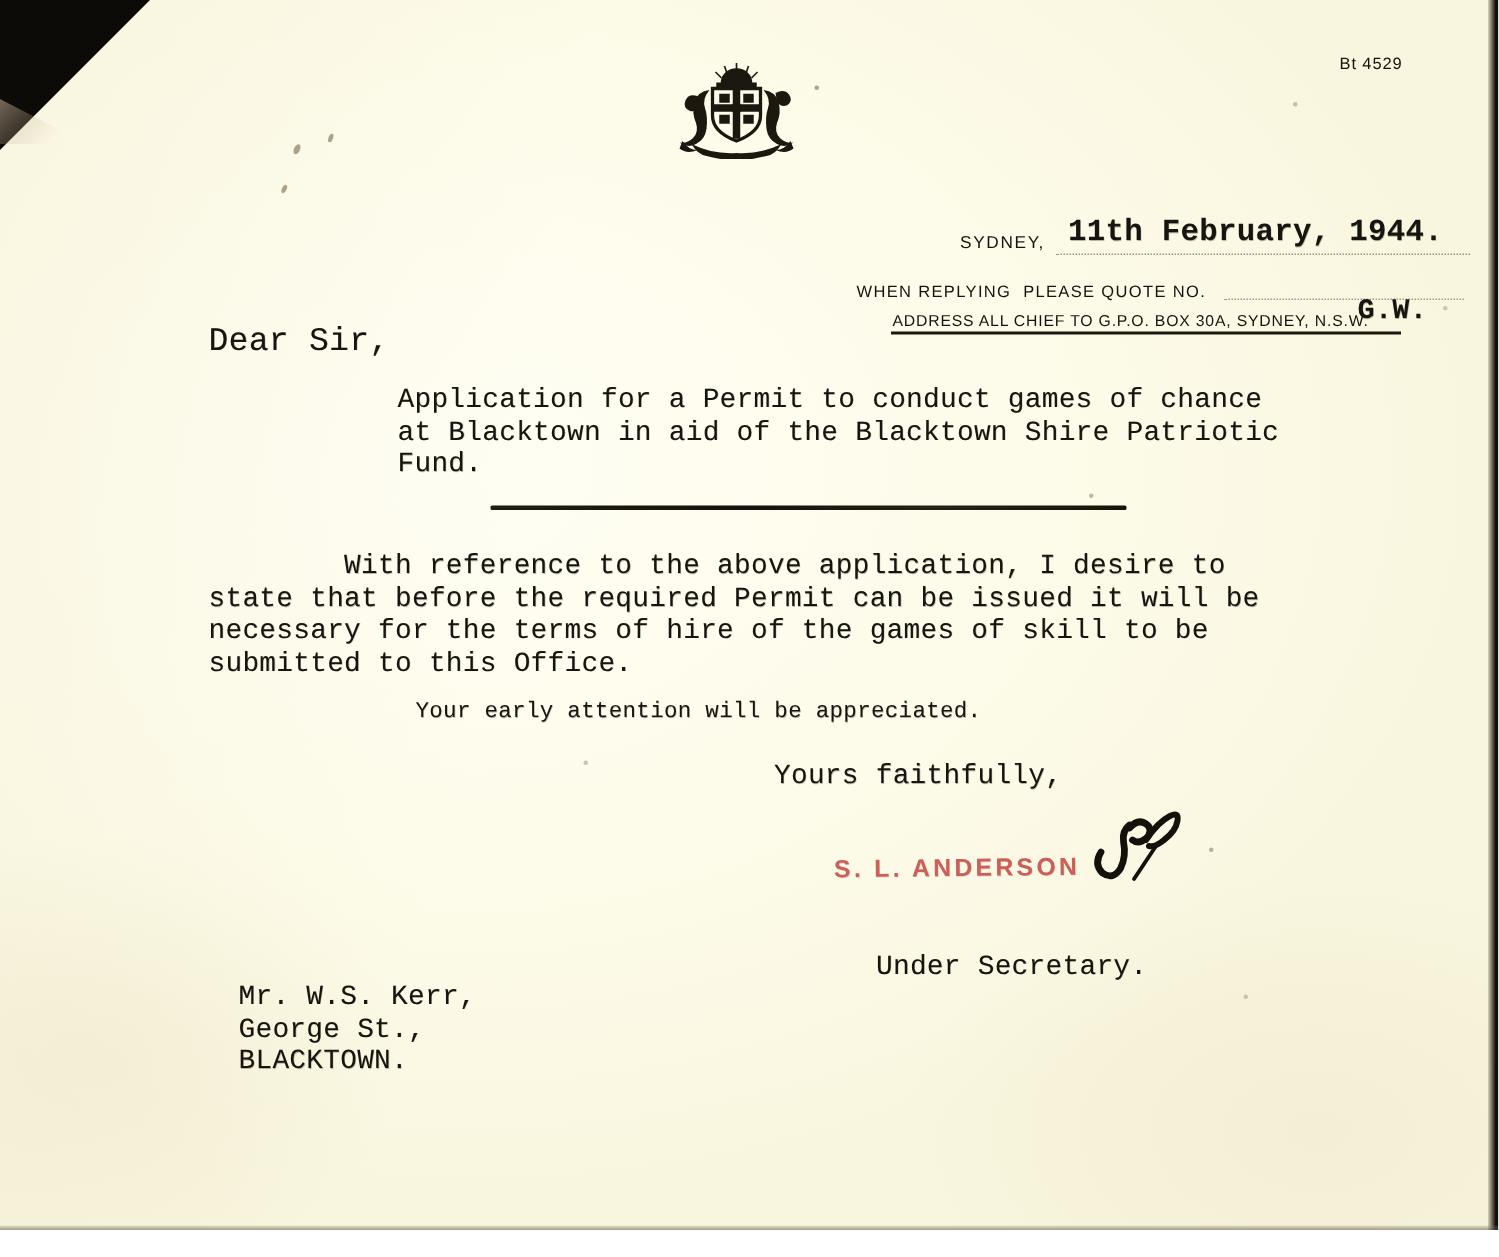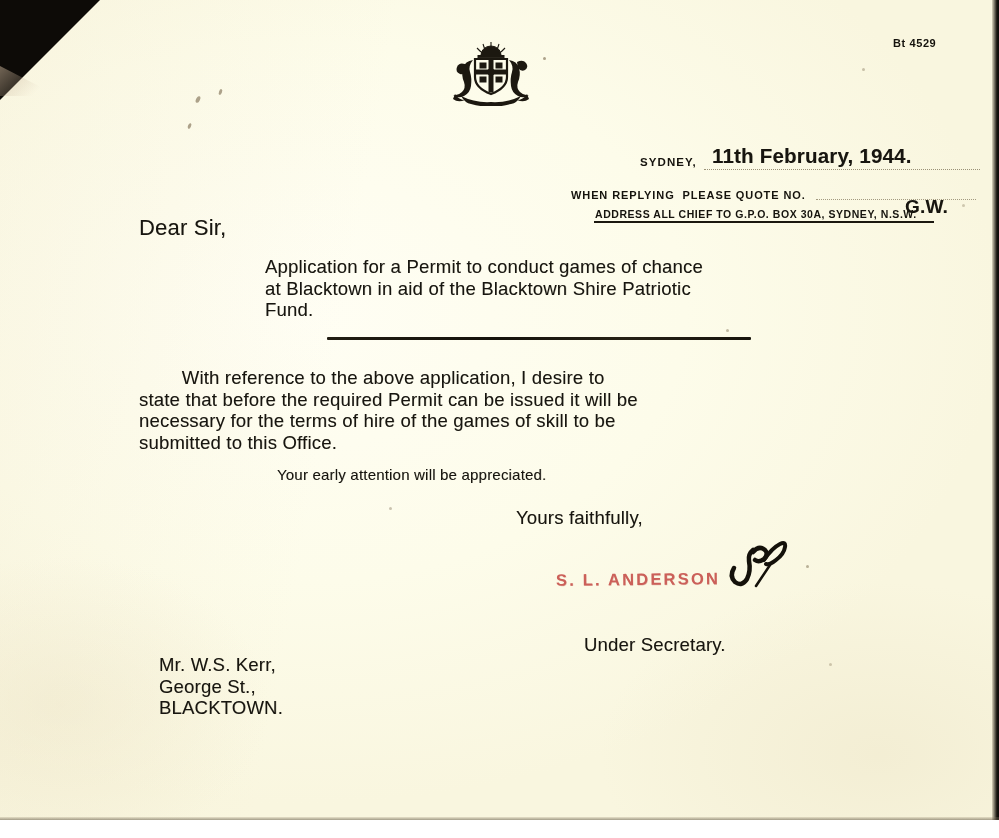--- a/index.html
+++ b/index.html
@@ -69,31 +69,31 @@
     left: 0;
     bottom: 0;
     width: 999px;
     height: 3px;
     background: linear-gradient(180deg, rgba(160,146,116,.20), rgba(92,82,64,.55));
   }
 
   
   .typed {
     position: absolute;
-    font-family: Liberation Sans, sans-serif;
+    font-family: Liberation Mono, monospace;
     color: #17150f;
     white-space: pre;
     letter-spacing: .2px;
     text-shadow: .35px .35px 0 rgba(30,26,16,.30);
   }
   .printed {
     position: absolute;
     font-family: "Liberation Sans", sans-serif;
     color: #15130d;
-    font-weight: bold;
+    font-weight: normal;
     white-space: pre;
   }
 
   
   #ref-number {
     left: 893px; top: 37px;
     font-size: 11px;
     letter-spacing: .6px;
   }
   #dept-title {

